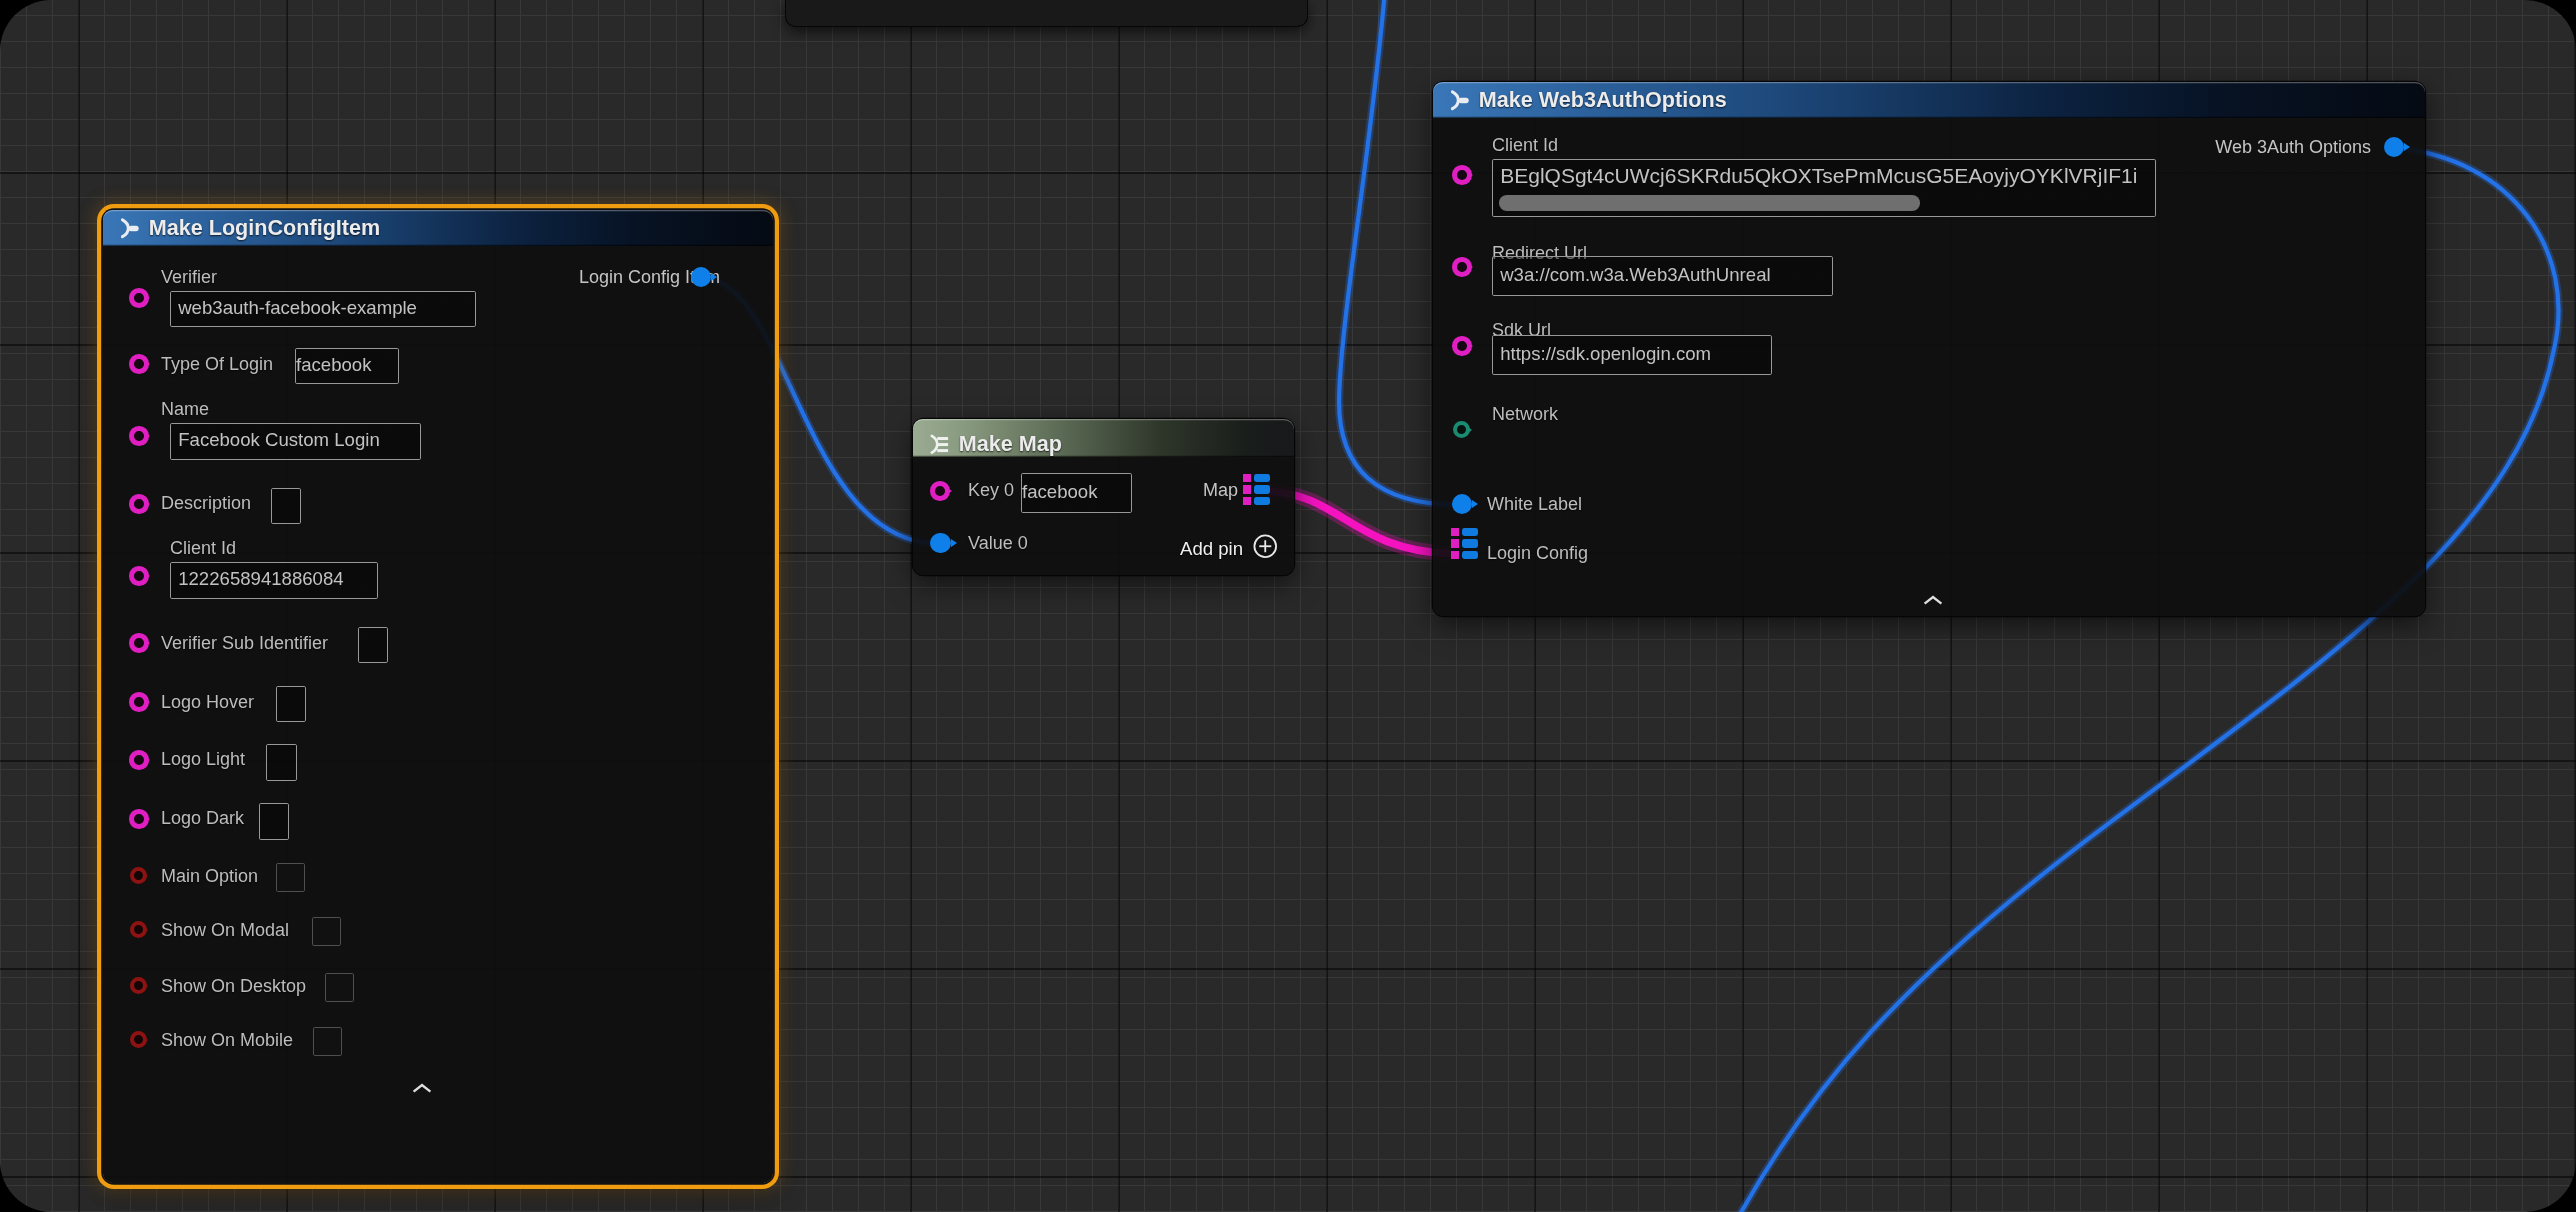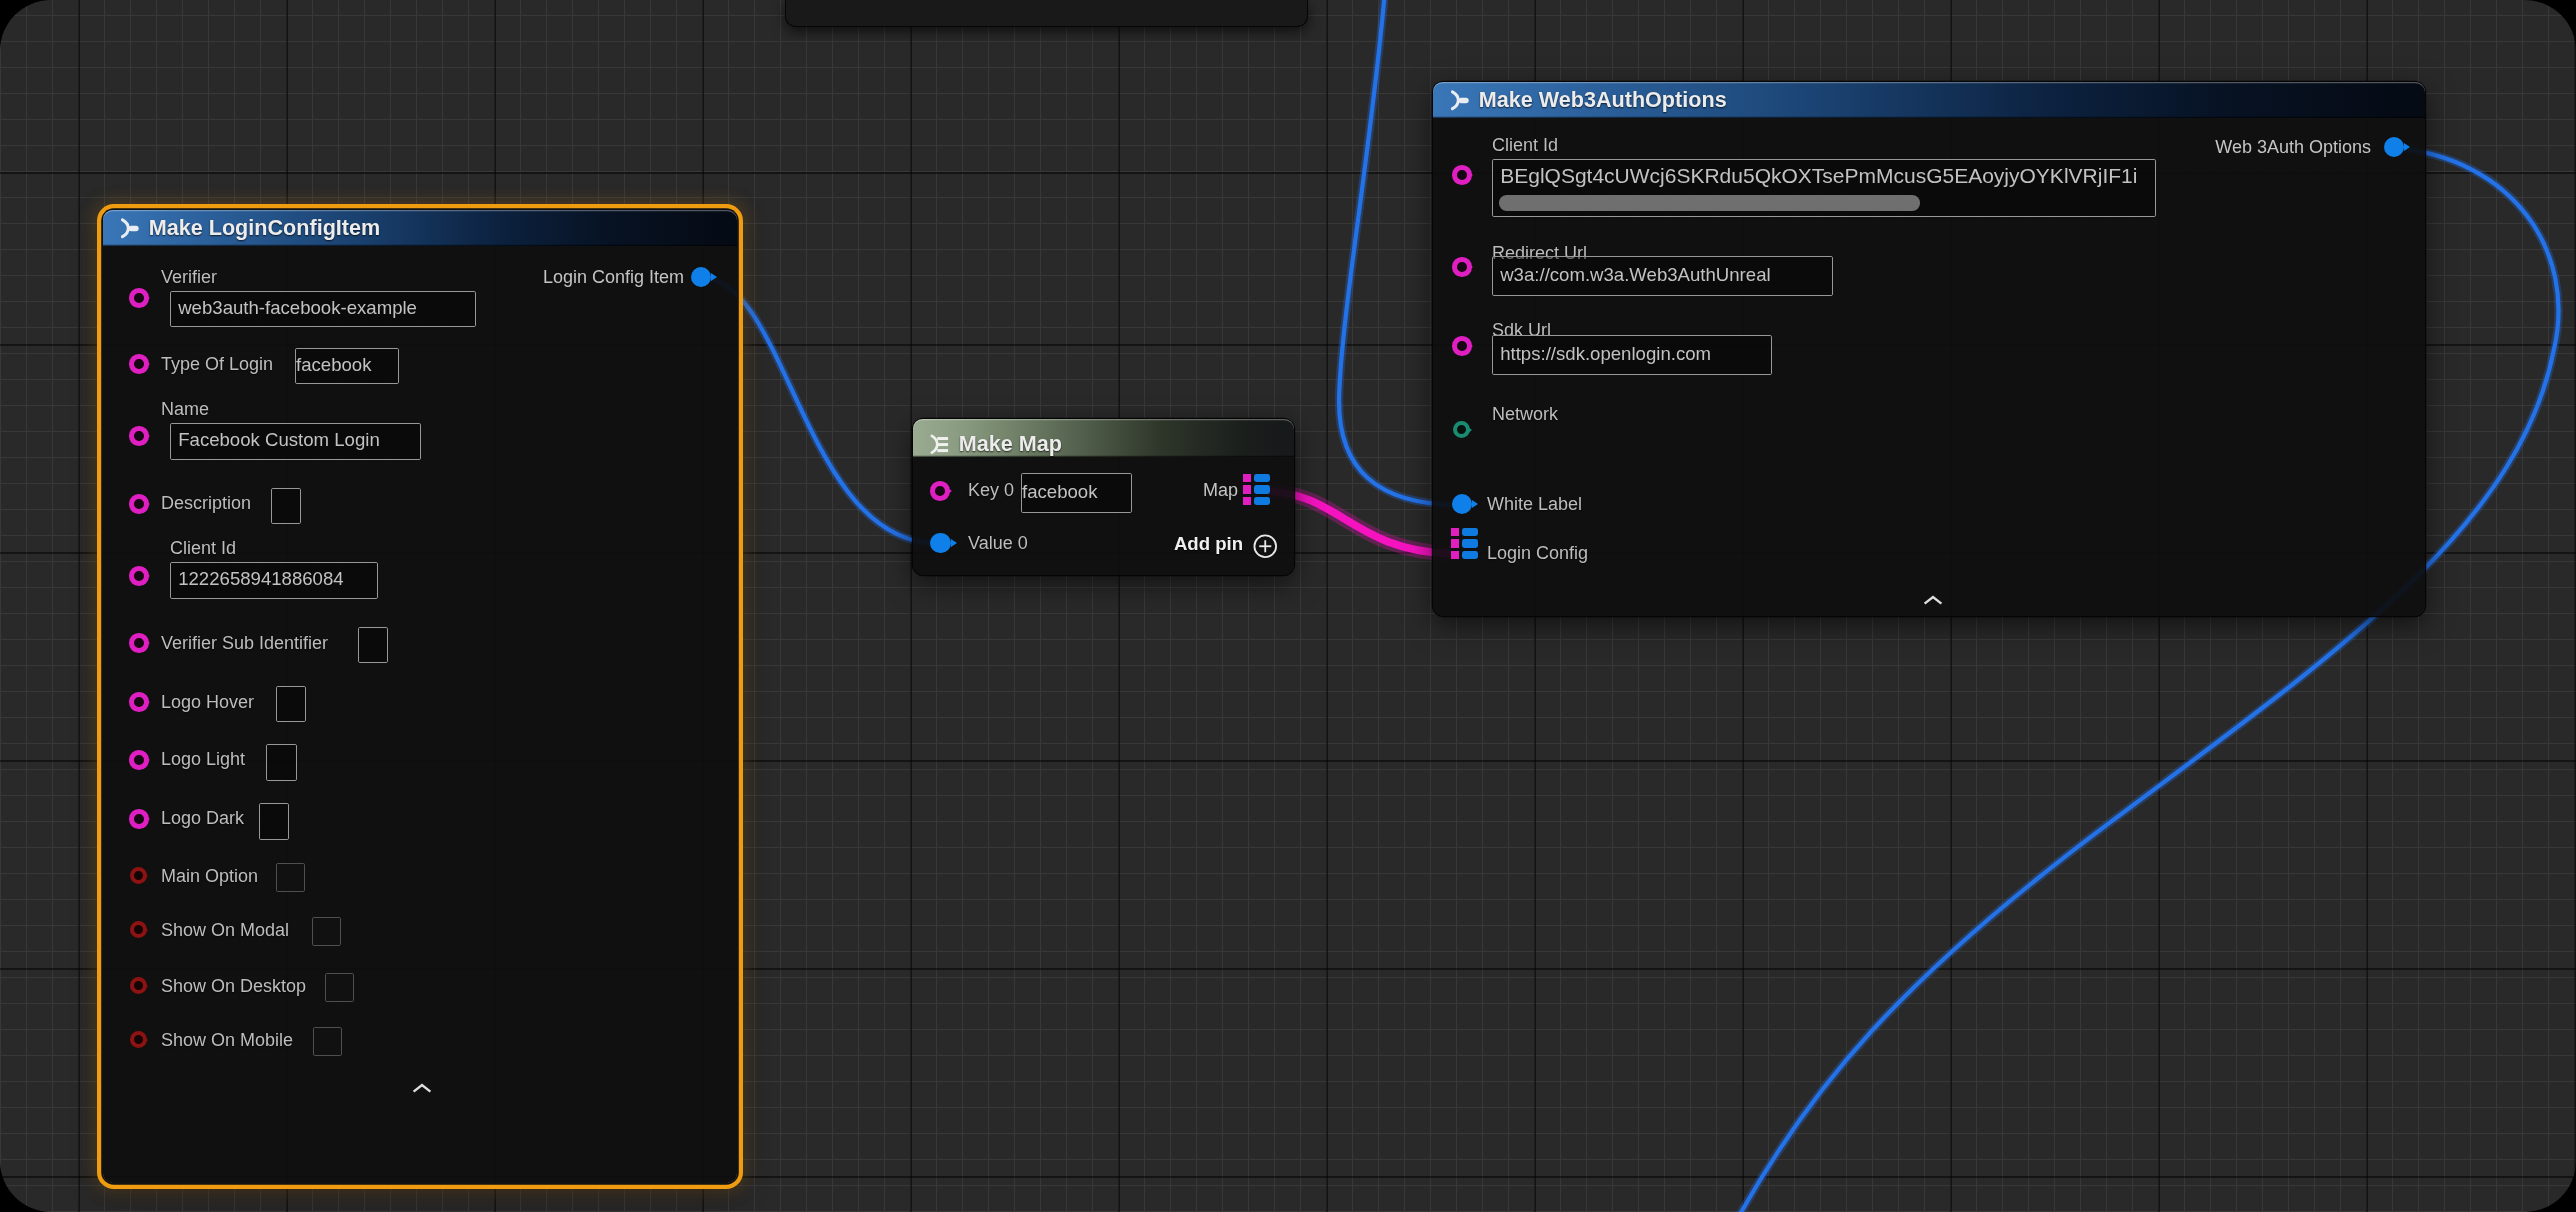--- a/index.html
+++ b/index.html
@@ -50,22 +50,22 @@
   .mapicon{position:absolute;display:grid;grid-template-columns:7.8px 16px;grid-auto-rows:8.4px;gap:3px 3px;}
   .mapicon i{display:block;}
   .mapicon .mk{background:#e01fc0;}
   .mapicon .mv{background:#0f7be0;border-radius:2.4px;}
 
   .chev{position:absolute;cursor:pointer;}
   .ddl{position:absolute;background:#0e0e0e;border:1.2px solid #3c3c3c;border-radius:2.4px;
        color:#ccd0d3;font-size:15.6px;display:flex;align-items:center;}
   .ddl .dtxt{padding-left:26.5px;letter-spacing:0.6px;}
   .ddl svg{position:absolute;right:17px;top:50%;transform:translateY(-50%);}
-  .addpin{position:absolute;display:flex;align-items:flex-start;color:#efefef;
-          font-size:18.6px;font-weight:bold;text-shadow:0 0.6px 1.2px #000;}
+  .addpin{position:absolute;display:flex;align-items:flex-end;color:#efefef;
+          font-size:18.6px;font-weight:normal;text-shadow:0 0.6px 1.2px #000;}
   .addpin svg{margin-left:8.4px;}
   .sbthumb{position:absolute;background:#6f6f6f;border-radius:7.8px;}
   .outlbl{position:absolute;color:#c4c4c4;font-size:18px;line-height:21.6px;white-space:nowrap;text-align:right;}
   .pnode{position:absolute;background:#191919;border:1.2px solid #060606;border-top:none;
          border-radius:0 0 10.8px 10.8px;box-shadow:0 4.8px 13.2px rgba(0,0,0,0.6);}
 </style>
 </head>
 <body>
 
 <div class="screen">
@@ -81,21 +81,21 @@
 
     <path d="M 3981 246 C 4180 262 4285 420 4248 580 C 4190 880 3880 1090 3500 1375 C 3160 1630 3010 1810 2888 2030" fill="none" stroke="rgba(36,114,232,0.30)" stroke-width="14"></path>
     <path d="M 3981 246 C 4180 262 4285 420 4248 580 C 4190 880 3880 1090 3500 1375 C 3160 1630 3010 1810 2888 2030" fill="none" stroke="#2472e8" stroke-width="7"></path>
 
     <path d="M 2108 817 C 2230 822 2250 915 2412 921" fill="none" stroke="rgba(245,19,192,0.28)" stroke-width="26"></path>
     <path d="M 2108 817 C 2230 822 2250 915 2412 921" fill="none" stroke="#f513c0" stroke-width="13"></path>
   </svg>
 
   <div class="pnode" style="left:785px;top:0;width:521px;height:26px;"></div>
 
-  <div class="node selected" style="left:103px;top:210px;width:634px;height:973px;">
+  <div class="node selected" style="left:103px;top:210px;width:634px;height:973px;padding-left:36px;">
     <div class="hdr hdr-blue">
       <span class="hicon">
         <svg width="26.5" height="26.5" viewBox="0 0 44 44">
               <path d="M14 8 C27 15 27 29 14 36" stroke="#e9edf2" stroke-width="5" fill="none" stroke-linecap="round"></path>
               <rect x="24" y="18" width="17" height="9" rx="4.5" fill="#e9edf2"></rect>
             </svg>
       </span>
       <span class="ttl">Make LoginConfigItem</span>
     </div>
 

